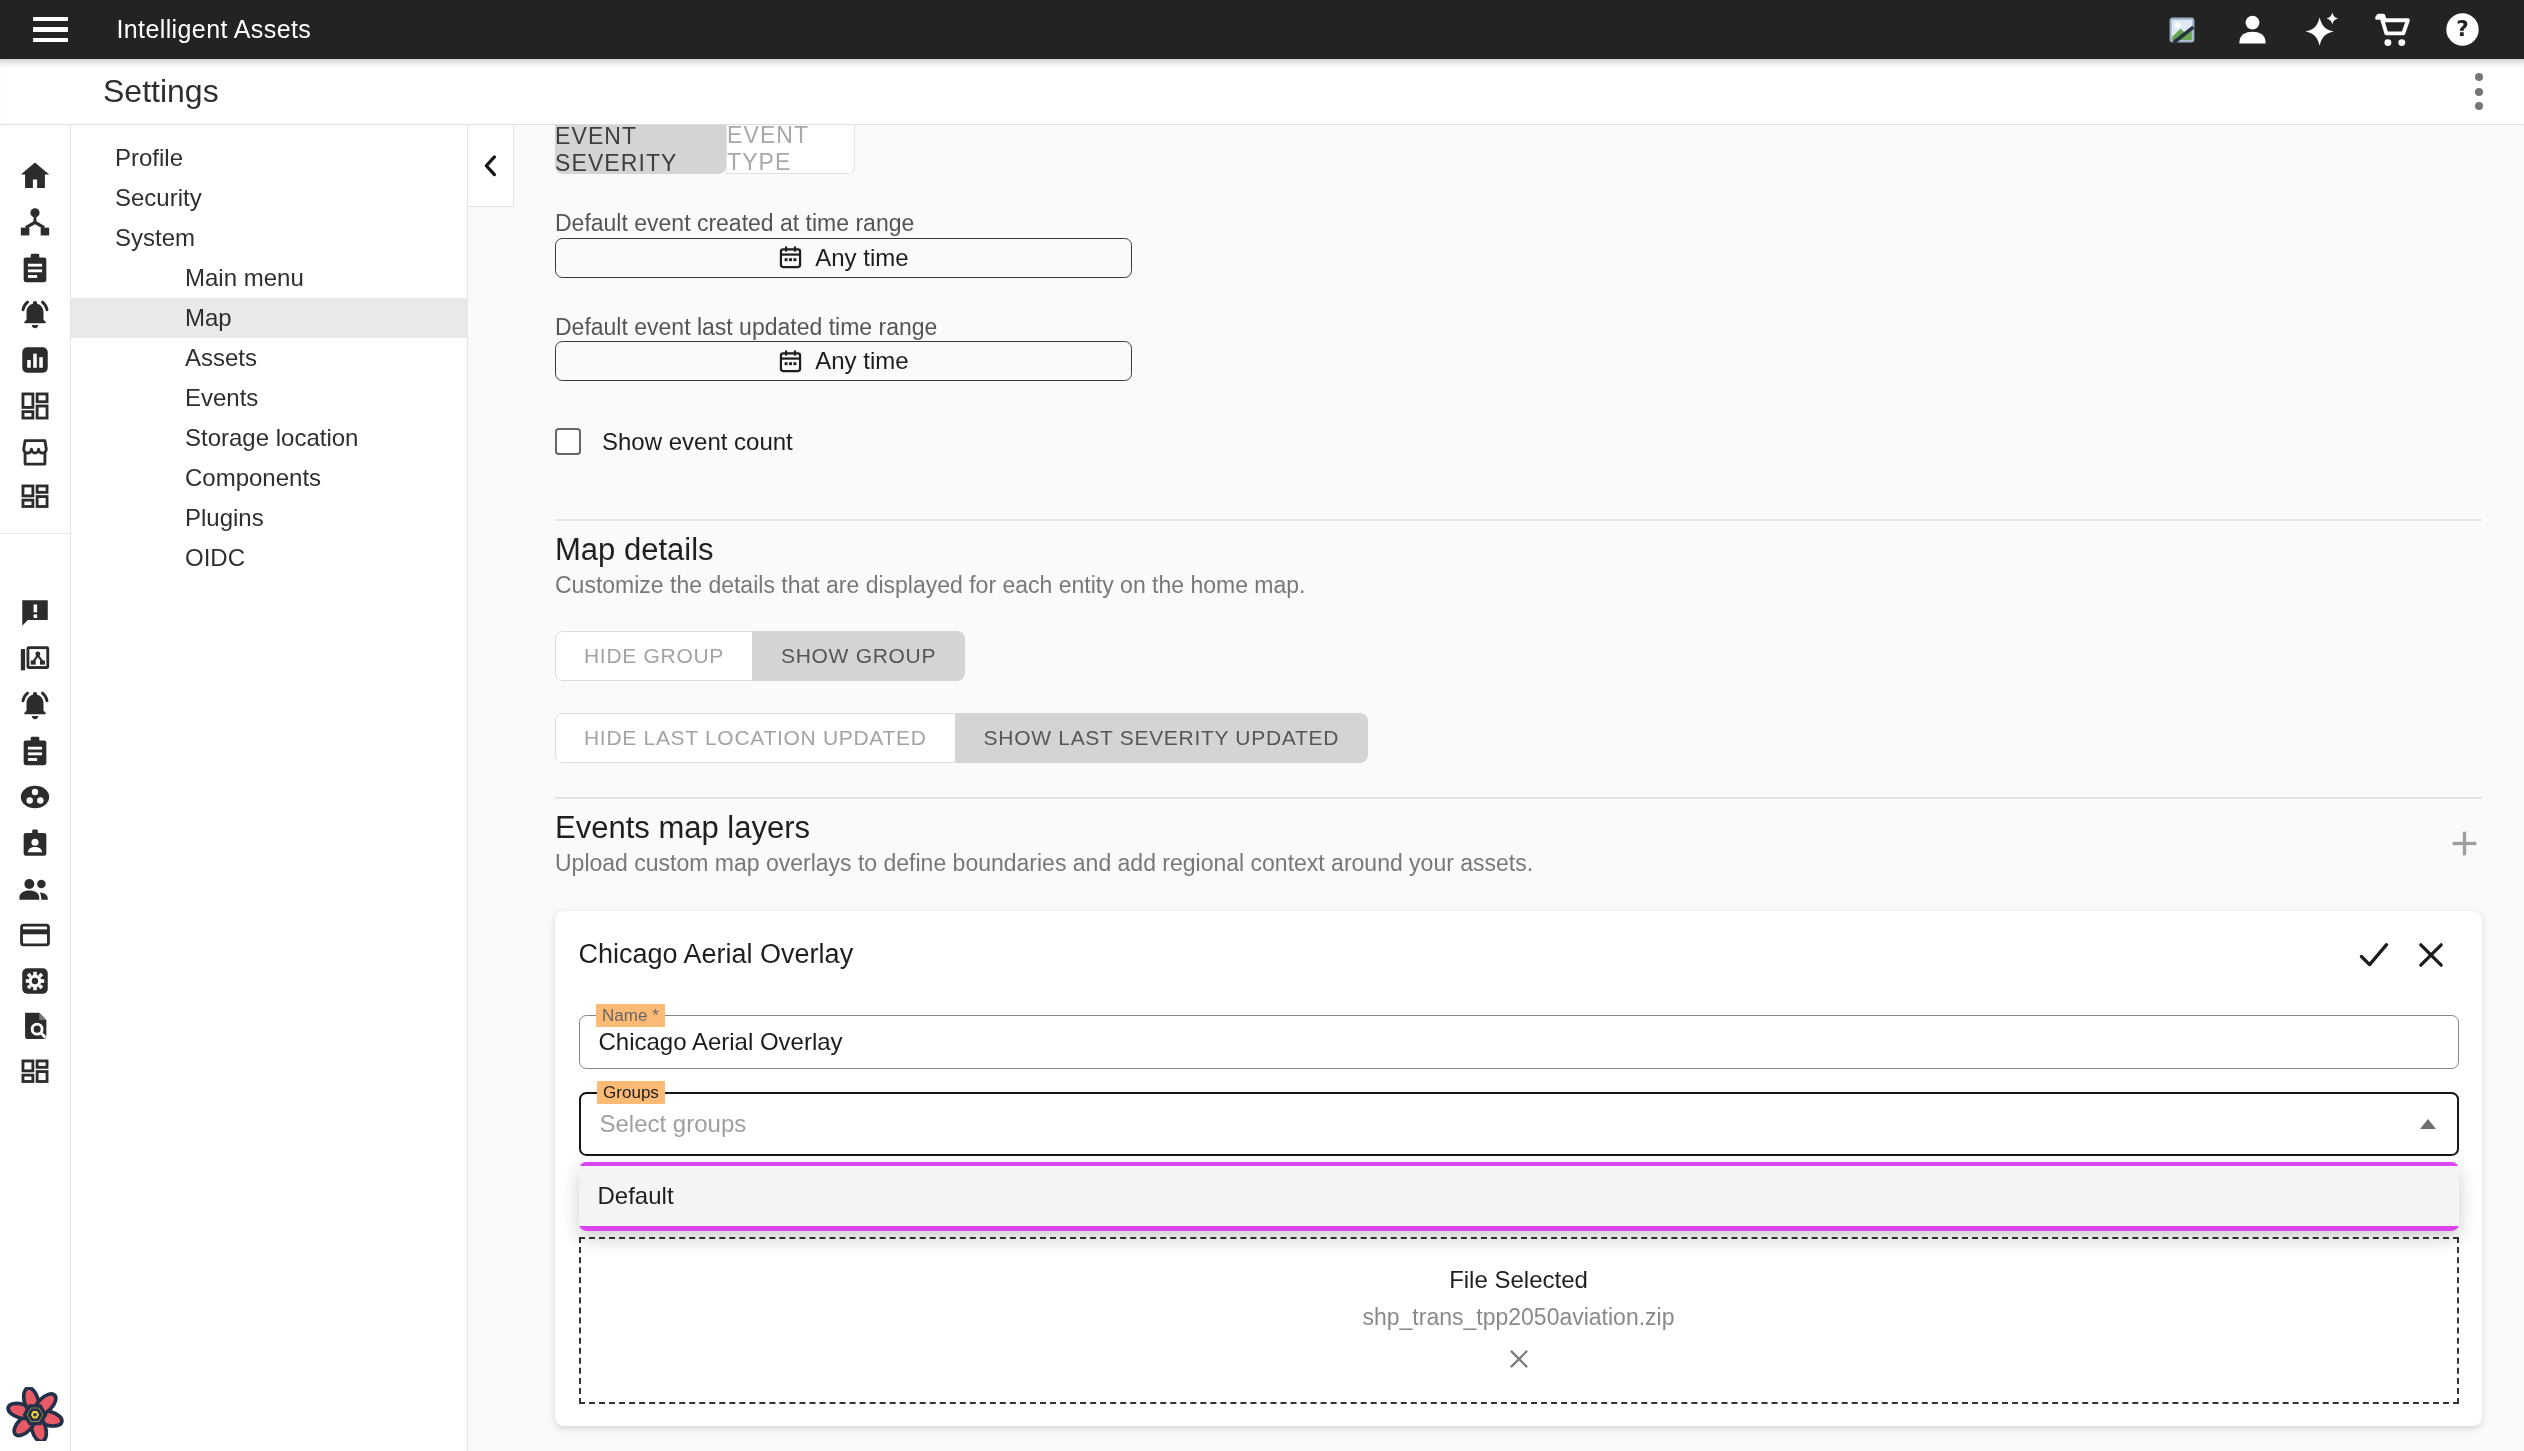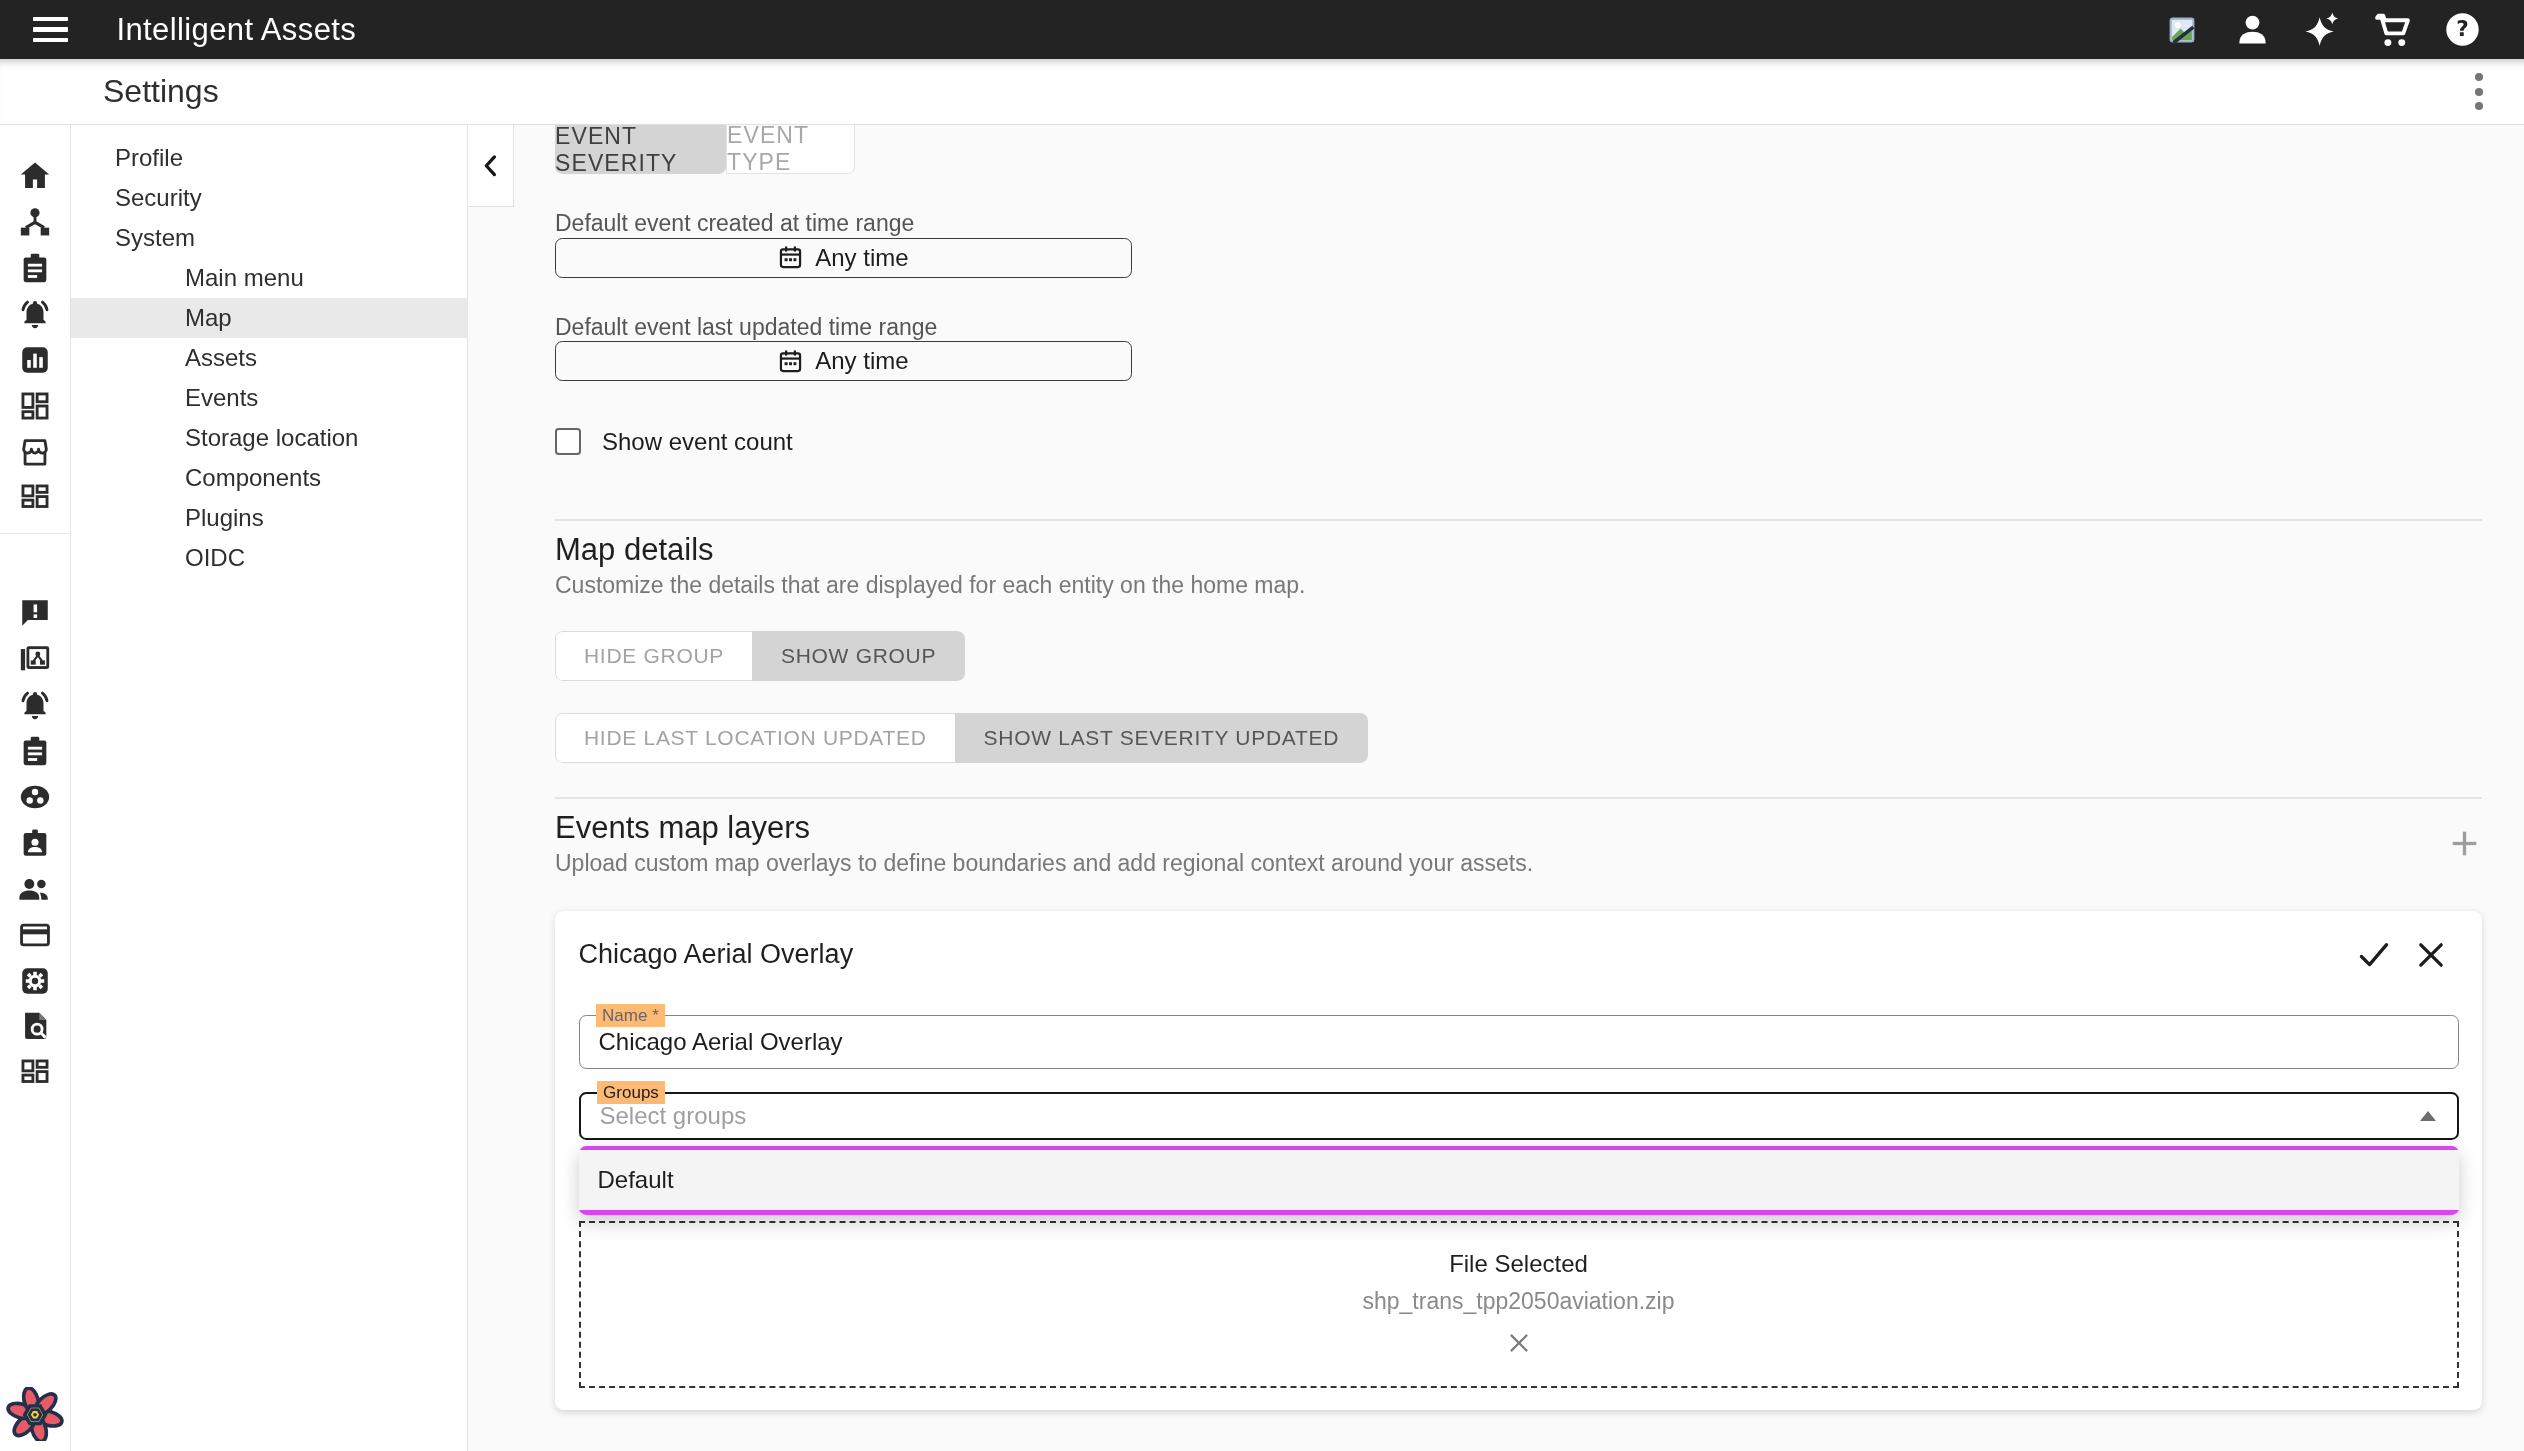--- a/index.html
+++ b/index.html
@@ -5,21 +5,21 @@
   * { box-sizing: border-box; margin: 0; padding: 0; }
   html,body { width: 2525px; height: 1451px; overflow: hidden;
     font-family: "Liberation Sans", sans-serif; background: #fafafa; }
 
   
   .appbar { height: 59px; background: #232323; display: flex; align-items: center;
     padding: 0 29px; color: #fff; }
   .hamburger { width: 35px; height: 35px; display: flex; flex-direction: column;
     justify-content: center; gap: 5.9px; cursor: pointer; margin-left: 4.4px; }
   .hamburger span { display: block; height: 4.4px; background: #fff; border-radius: 0.7px; }
-  .app-title { font-size: 31px; margin-left: 48px; letter-spacing: 0.4px; text-align: right; }
+  .app-title { font-size: 25px; margin-left: 48px; letter-spacing: 0.4px; text-align: right; }
   .appbar-right { margin-left: auto; display: flex; align-items: center; gap: 32px; padding-right: 14.7px; }
   .appbar-icon { width: 38px; height: 38px; display: flex; align-items: center; justify-content: center; cursor: pointer; }
 
   
   .page-header { height: 66px; background: #fff; display: flex; align-items: center;
     padding: 0 35px 0 103px; border-bottom: 1.5px solid #e0e0e0;
     box-shadow: inset 0 8.8px 8.8px -7.3px rgba(0,0,0,0.28); position: relative; }
   .page-title { font-size: 32px; color: #2e2e2e; }
   .kebab { margin-left: auto; display: flex; flex-direction: column; gap: 6.6px; padding: 7.3px; cursor: pointer; }
   .kebab i { width: 8px; height: 8px; border-radius: 50%; background: #757575; }
@@ -89,21 +89,21 @@
     box-shadow: 0 2.2px 7.3px rgba(0,0,0,0.14); padding: 26.4px 23.5px 22px; }
   .card-head { display: flex; align-items: center; height: 34px; }
   .card-title { font-size: 27px; color: #1f1f1f; }
   .card-actions { margin-left: auto; display: flex; align-items: center; gap: 22px; padding-right: 10.3px; }
   .card-action { width: 35px; height: 35px; display: flex; align-items: center; justify-content: center; cursor: pointer; }
 
   .outlined-field { position: relative; border-radius: 7.3px; background: #fff; }
   .outlined-field .notch { position: absolute; top: -11.8px; left: 16px; background: #fdba74;
     padding: 0 6.6px; font-size: 17px; color: #666; line-height: 23.5px; }
   .name-field { margin-top: 43px; height: 54px; border: 1.5px solid #858585; }
-  .groups-field { margin-top: 23.5px; height: 48px; border: 2.9px solid #161616; display: flex; align-items: center; }
+  .groups-field { margin-top: 23.5px; height: 64px; border: 2.9px solid #161616; display: flex; align-items: center; }
   .groups-field .notch { color: #1d1d1d; top: -13.2px; }
   .outlined-field input { border: none; outline: none; width: 100%; height: 100%;
     font-family: "Liberation Sans", sans-serif; font-size: 24px; color: #1d1d1d;
     padding: 0 19px; background: transparent; border-radius: 7.3px; }
   .outlined-field input::placeholder { color: #9f9f9f; opacity: 1; }
   .dd-arrow-up { width: 0; height: 0; border-left: 8.8px solid transparent; border-right: 8.8px solid transparent;
     border-bottom: 10.3px solid #6e6e6e; margin-right: 20.6px; flex: none; cursor: pointer; }
 
   .dropdown-panel { margin-top: 5.9px; background: #d946ef; border-radius: 7.3px;
     box-shadow: 0 7.3px 19px rgba(0,0,0,0.20); padding: 4.4px 0; position: relative; z-index: 2; }

